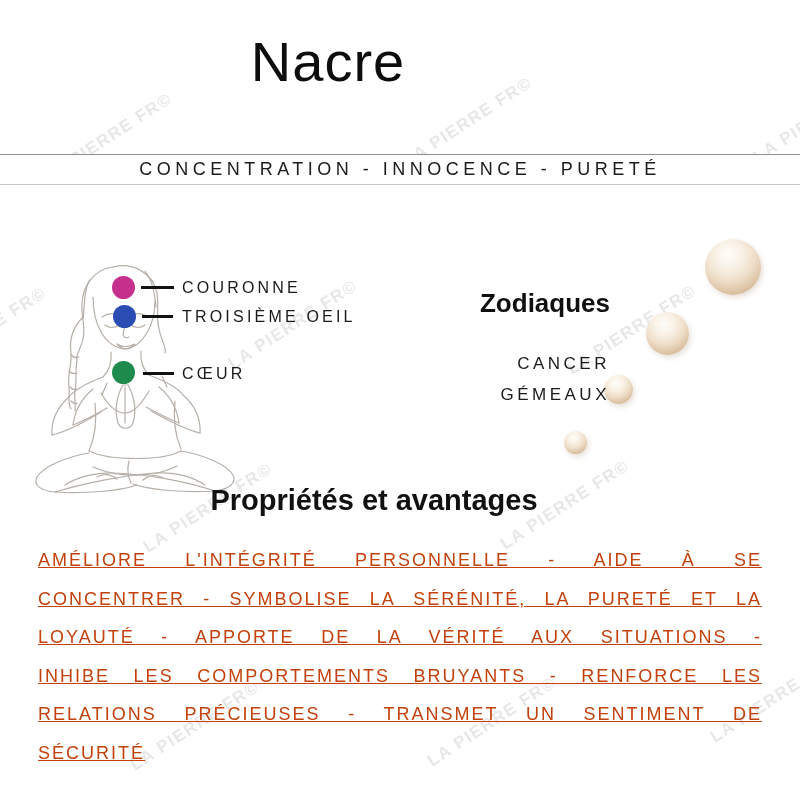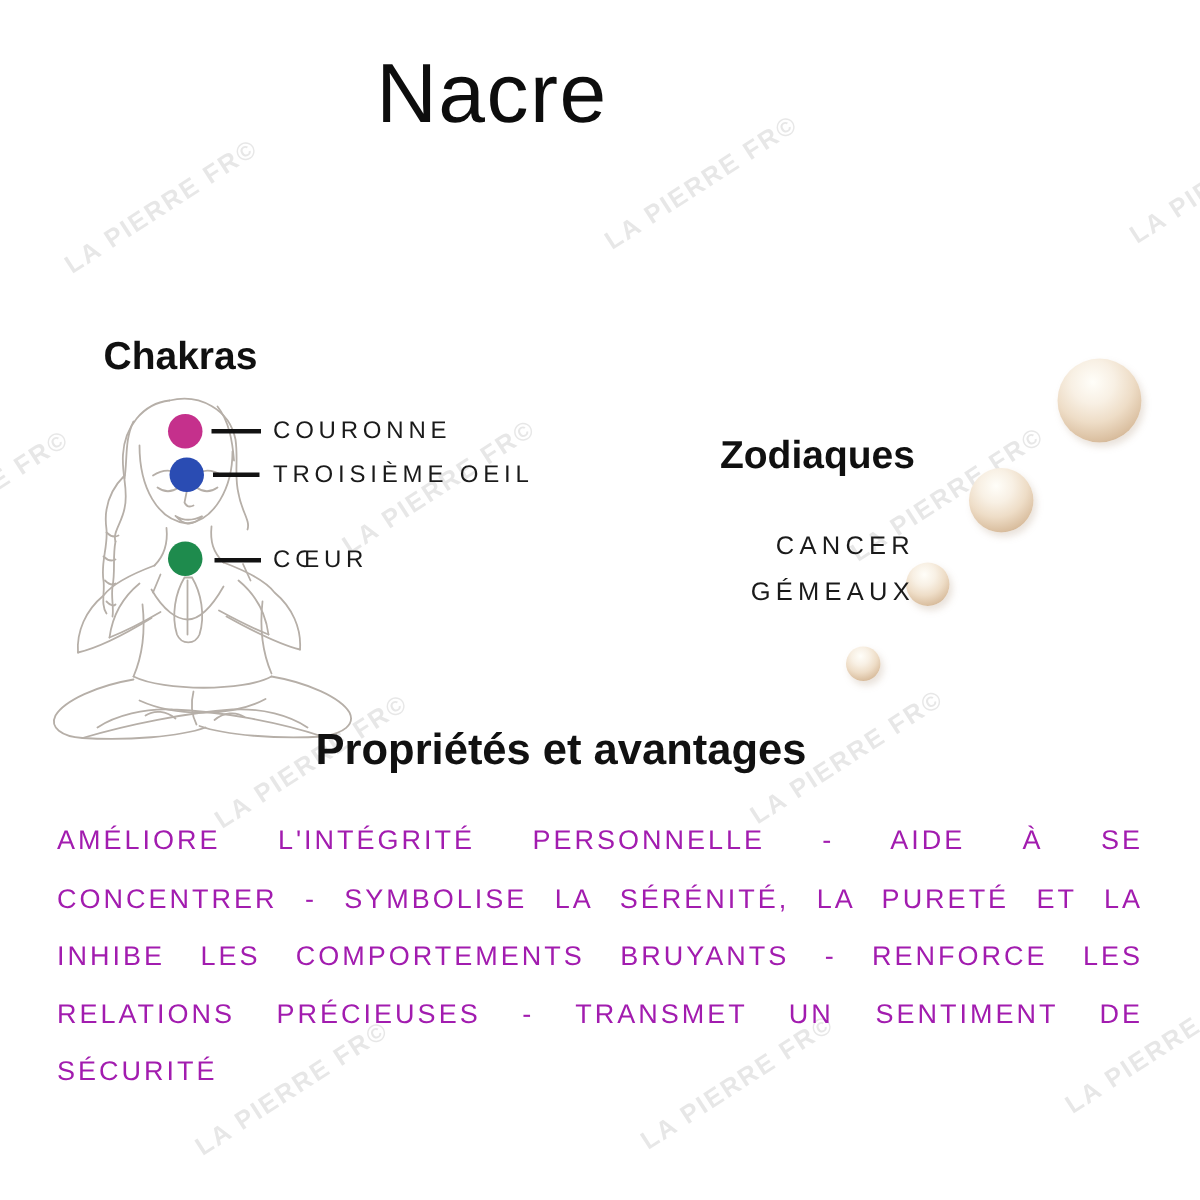--- a/index.html
+++ b/index.html
@@ -61,21 +61,21 @@
   #pearl-2 { left:646px; top:312px; width:43px; height:43px; }
   #pearl-3 { left:604px; top:375px; width:29px; height:29px; }
   #pearl-4 { left:564px; top:431px; width:23px; height:23px; }
   
   .props-heading {
     position:absolute; left:0; top:484px; width:748px; text-align:center;
     font-size:29px; font-weight:bold; color:#111; z-index:3;
   }
   .body-text {
     position:absolute; left:38px; top:541px; width:724px;
-    font-size:18px; letter-spacing:2px; color:#a21caf; z-index:3;
+    font-size:18px; letter-spacing:2px; color:#c2410c; z-index:3;text-decoration:underline;
   }
   .body-line { text-align:justify; text-align-last:justify; line-height:38.6px; }
   .body-line.last { text-align:center; text-align-last:left; }
   
   .signature {
     position:absolute; right:8px; top:758px;
     font-family:"DejaVu Serif", serif; font-style:italic;
     font-size:30px; color:#c2203a; letter-spacing:1px; z-index:5;
   }
 </style>
@@ -90,22 +90,24 @@
   <span class="watermark" style="left:-18px; top:332px;">LA PIERRE FR©</span>
   <span class="watermark" style="left:293px; top:325px;">LA PIERRE FR©</span>
   <span class="watermark" style="left:632px; top:330px;">LA PIERRE FR©</span>
   <span class="watermark" style="left:208px; top:508px;">LA PIERRE FR©</span>
   <span class="watermark" style="left:565px; top:505px;">LA PIERRE FR©</span>
   <span class="watermark" style="left:195px; top:726px;">LA PIERRE FR©</span>
   <span class="watermark" style="left:492px; top:722px;">LA PIERRE FR©</span>
   <span class="watermark" style="left:775px; top:698px;">LA PIERRE FR©</span>
 
   <div class="title">Nacre</div>
+  <div class="subtitle-band">
+    <span class="subtitle-text">CONCENTRATION - INNOCENCE - PURETÉ</span>
+  </div>
 
-  <div class="chakras-heading">Chakras</div>
 
   <svg class="figure-svg" width="230" height="245" viewBox="0 0 230 245" fill="none" stroke="#b6afa8" stroke-width="1.2" stroke-linecap="round">
 
     <path d="M 88,12 C 70,14 58,30 57,48 C 56,62 61,72 58,84 C 56,94 50,100 52,106"></path>
     <path d="M 88,12 C 108,7 128,18 132,38 C 134,52 131,62 134,74 C 136,86 142,92 140,98"></path>
     <path d="M 64,26 C 58,38 60,52 58,64"></path>
     <path d="M 120,16 C 128,26 130,40 131,52"></path>
 
     <path d="M 58,62 C 48,72 44,84 46,98 C 47,110 42,120 44,132 C 45,140 42,148 46,154"></path>
     <path d="M 52,106 C 50,116 52,126 50,136 C 49,144 51,150 50,156"></path>
@@ -172,19 +174,20 @@
 
   <div class="pearl" id="pearl-1"></div>
   <div class="pearl" id="pearl-2"></div>
   <div class="pearl" id="pearl-3"></div>
   <div class="pearl" id="pearl-4"></div>
 
   <div class="props-heading">Propriétés et avantages</div>
   <div class="body-text">
     <div class="body-line">AMÉLIORE L'INTÉGRITÉ PERSONNELLE - AIDE À SE</div>
     <div class="body-line">CONCENTRER - SYMBOLISE LA SÉRÉNITÉ, LA PURETÉ ET LA</div>
+    <div class="body-line">LOYAUTÉ - APPORTE DE LA VÉRITÉ AUX SITUATIONS -</div>
     <div class="body-line">INHIBE LES COMPORTEMENTS BRUYANTS - RENFORCE LES</div>
     <div class="body-line">RELATIONS PRÉCIEUSES - TRANSMET UN SENTIMENT DE</div>
     <div class="body-line last">SÉCURITÉ</div>
   </div>
 
 
 </div>
 
 </body></html>

